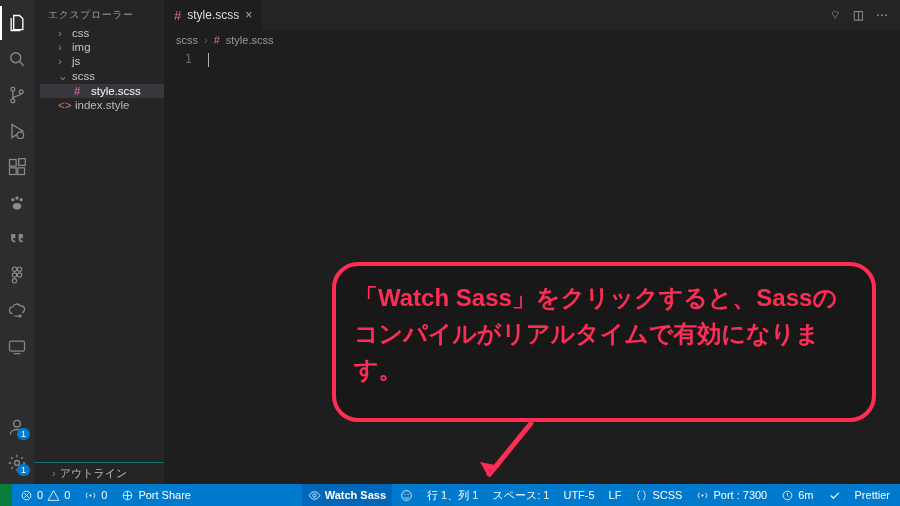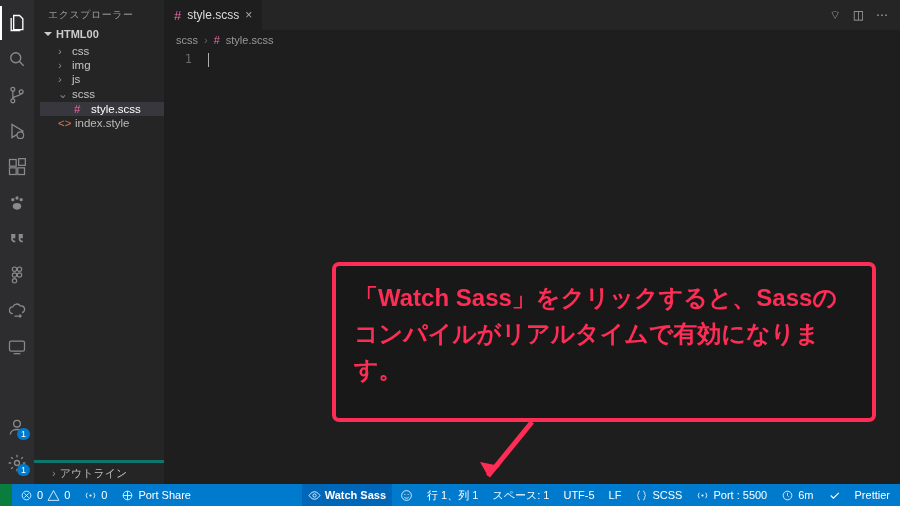--- a/index.html
+++ b/index.html
@@ -36,21 +36,21 @@
   .row { display:flex; align-items:center; padding: 1px 4px 1px 18px; gap:5px; color:#bbb; cursor:pointer;
          white-space:nowrap; }
   .row.sel { background:#37373d; color:#fff; }
   .row.ind1 { padding-left: 34px; }
   .chev { width:9px; display:inline-block; color:#888; }
   .ico { width:12px; height:12px; flex-shrink:0; }
   .fld { color:#c4c4c4; }
   .scssico { color:#e96ba8; }
   .htmlico { color:#d47b59; }
   .sidebar-footer { margin-top:auto; font-size:11px; }
-  .sf-row { padding:3px 6px 3px 18px; color:#bbb; border-top: 3px solid #0f766e; }
+  .sf-row { padding:3px 6px 3px 18px; color:#bbb; border-top: 1px solid #0f766e; }
   .chv { display:inline-block; margin-right:4px; color:#888; }
 
   
   .editor { flex:1; display:flex; flex-direction:column; background:#1e1e1e; }
   .tabs { display:flex; align-items:center; background:#252526; height:30px; font-size:12px; }
   .tab { display:flex; align-items:center; gap:6px; padding:0 10px; height:100%; background:#1e1e1e;
          color:#ddd; cursor:pointer; }
   .tab .scssico { font-size:13px; }
   .close-x { color:#aaa; }
   .tab-actions { margin-left:auto; display:flex; gap:12px; padding-right:12px; color:#aaa; }
@@ -66,21 +66,21 @@
   .status { height:22px; background:#007acc; display:flex; align-items:center; font-size:11px;
             color:#fff; padding:0 4px; gap:2px; }
   .sb-item { display:flex; align-items:center; gap:4px; padding:0 6px; height:100%; cursor:pointer; white-space:nowrap; }
   .sb-item svg { width:13px; height:13px; }
   .status .remote { background:#0a7d3e; padding:0 6px; margin-left:-4px; height:100%; display:flex; align-items:center; }
   .flex-spacer { flex:1; }
   .watch { background:#0066b8; font-weight:600; }
 
   
   .anno { position:absolute; right:24px; top:262px; width:544px; height:160px;
-          border:4px solid #ff2d55; border-radius:7px; background:rgba(0,0,0,0.18);
+          border:4px solid #ff2d55; border-radius:26px; background:rgba(0,0,0,0.18);
           padding: 14px 18px; color:#ff2d55; font-weight:700; font-size:24px; line-height:1.5;
           font-family: "Hiragino Sans", Meiryo, sans-serif; }
   .arrow-svg { position:absolute; left:474px; top:418px; pointer-events:none; }
 </style>
 </head>
 <body>
 
 <div class="app">
   <div class="main">
 
@@ -167,21 +167,20 @@
               <circle cx="12" cy="12" r="3" fill="none" stroke="currentColor" stroke-width="1.6"></circle>
               <path fill="none" stroke="currentColor" stroke-width="1.6" d="M12 2v3m0 14v3M2 12h3m14 0h3M5 5l2 2m10 10 2 2M5 19l2-2m10-10 2-2"></path>
             </svg>
           <span class="badge">1</span>
         </div>
       </div>
     </div>
 
     <div class="sidebar">
       <div class="sidebar-header">エクスプローラー</div>
-      <div class="project-title">HTML00</div>
       <div class="tree">
         <div class="row">
             <span class="chev">›</span>
             <span class="fld">css</span>
           </div>
         <div class="row">
             <span class="chev">›</span>
             <span class="fld">img</span>
           </div>
         <div class="row">
@@ -297,21 +296,21 @@
         <svg viewBox="0 0 24 24">
           <path fill="none" stroke="#fff" stroke-width="1.5" d="M9 4c-3 0-3 3-3 5s-2 3-2 3 2 1 2 3 0 5 3 5M15 4c3 0 3 3 3 5s2 3 2 3-2 1-2 3 0 5-3 5"></path>
         </svg>
         <span>SCSS</span>
       </div>
     <div class="sb-item">
         <svg viewBox="0 0 24 24">
           <circle cx="12" cy="12" r="2" fill="#fff"></circle>
           <path fill="none" stroke="#fff" stroke-width="1.5" d="M6 7a8 8 0 0 0 0 10M18 7a8 8 0 0 1 0 10"></path>
         </svg>
-        <span>Port : 5500</span>
+        <span>Port : 7300</span>
       </div>
     <div class="sb-item">
         <svg viewBox="0 0 24 24">
           <circle cx="12" cy="12" r="8" fill="none" stroke="#fff" stroke-width="1.5"></circle>
           <path stroke="#fff" stroke-width="1.5" d="M12 7v5l3 2"></path>
         </svg>
         <span>6m</span>
       </div>
     <div class="sb-item">
         <svg viewBox="0 0 24 24">

